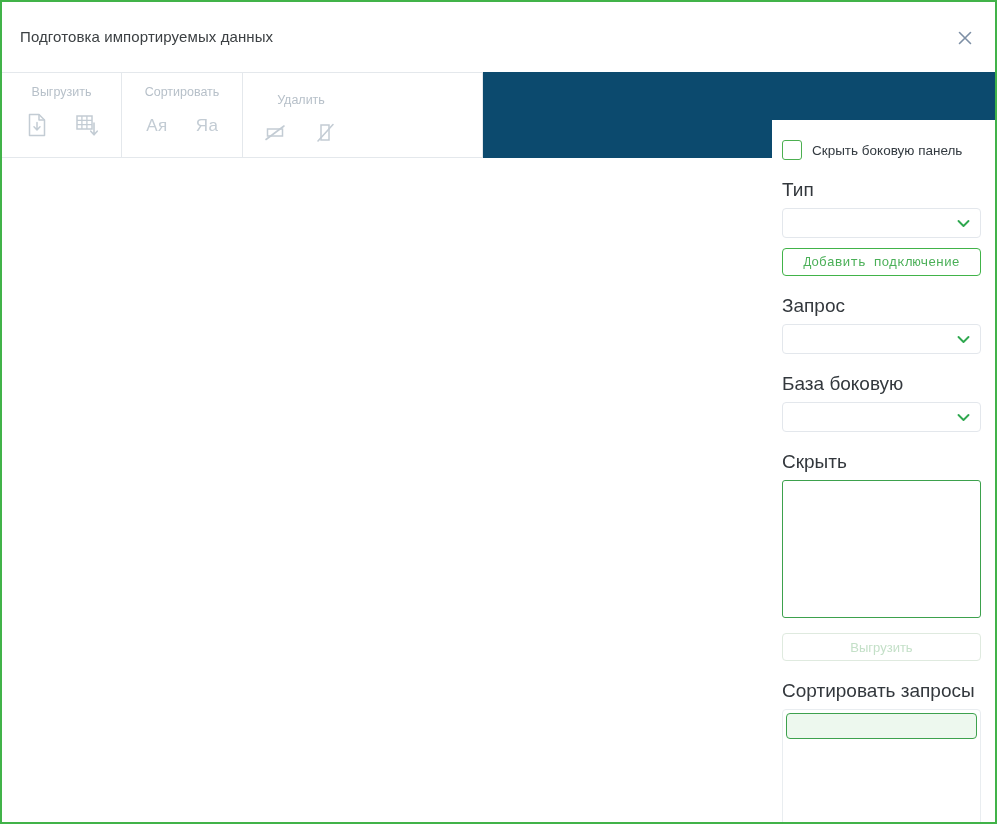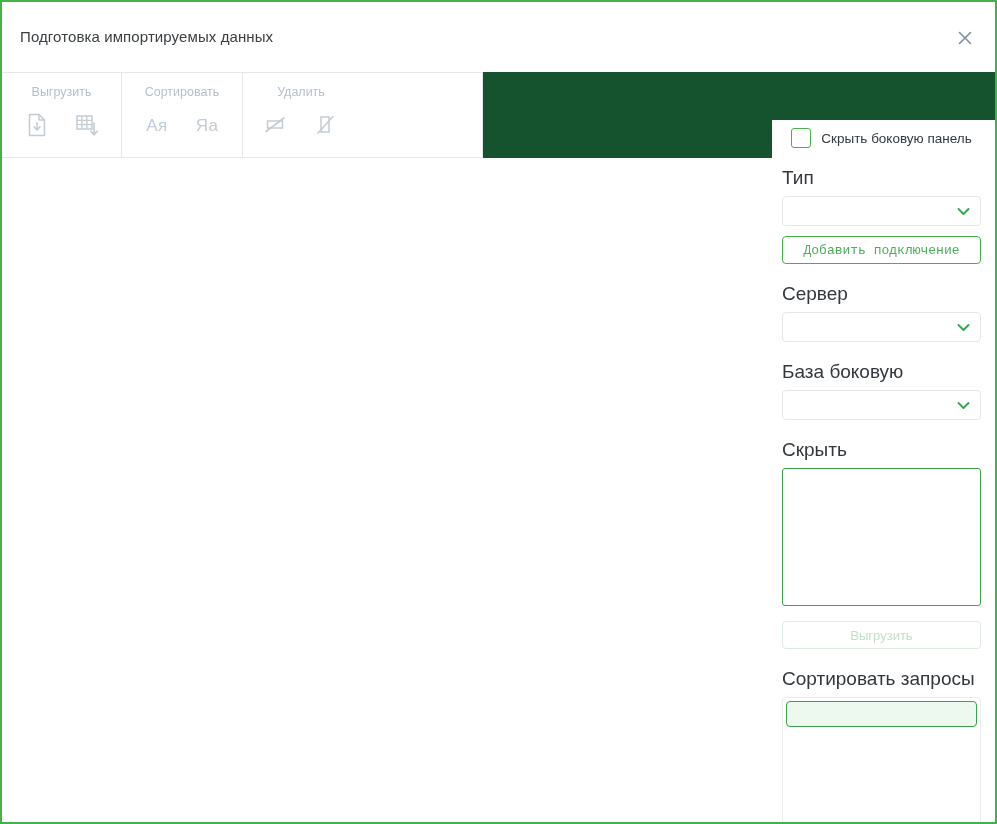--- a/index.html
+++ b/index.html
@@ -5,21 +5,21 @@
   * { box-sizing: border-box; }
   html, body {
     margin: 0; padding: 0;
     background: #ffffff;
     font-family: "Liberation Sans", "DejaVu Sans", sans-serif;
   }
   #app {
     position: relative;
     width: 997px;
     height: 824px;
-    background: #14532d;
+    background: #0c4a6e;
     border: 2px solid #41b349;
     overflow: hidden;
   }
 
   
   .titlebar {
     position: absolute;
     left: 0; top: 0;
     width: 993px;
     height: 70px;
@@ -62,21 +62,21 @@
   }
   .ribbon-group {
     height: 100%;
     border-right: 1px solid #e4e8ec;
     display: flex;
     flex-direction: column;
     align-items: center;
     padding-top: 12px;
     position: relative;
   }
-  .ribbon-group:last-child { border-right: none; }
+  .ribbon-group:last-child { border-right: none; justify-content: center; }
   .g-export  { width: 120px; }
   .g-sort    { width: 121px; }
   .g-add     { width: 123px; }
   .g-delete  { width: 116px; }
 
   .group-label {
     font-size: 12.5px;
     color: #b7c0c9;
     margin-bottom: 10px;
     white-space: nowrap;
@@ -120,23 +120,22 @@
     top: 118px;
     width: 223px;
     height: 702px;
     background: #ffffff;
     padding: 0 14px 0 10px;
   }
 
   .checkbox-row {
     display: flex;
     align-items: center;
-    margin-top: 8px;
-    cursor: pointer;
-    justify-content: center;
+    margin-top: 20px;
+    cursor: pointer;
   }
   .checkbox {
     width: 20px;
     height: 20px;
     border: 1.6px solid #4caf50;
     border-radius: 3px;
     background: #ffffff;
     flex: 0 0 auto;
   }
   .checkbox-label {
@@ -322,21 +321,21 @@
       <span style="position:absolute;left:9px;top:50%;transform:translateY(-50%);font-size:13px;color:#33383d;"></span>
       <span class="chev">
         <svg width="13" height="9" viewBox="0 0 13 9">
           <path d="M1.5 2 L6.5 7 L11.5 2" fill="none" stroke="#2fa84f" stroke-width="1.9" stroke-linecap="round" stroke-linejoin="round"></path>
         </svg>
       </span>
     </div>
 
     <button class="btn-outline">Добавить подключение</button>
 
-    <div class="field-label">Сервер</div>
+    <div class="field-label">Запрос</div>
     <div class="select">
       <span style="position:absolute;left:9px;top:50%;transform:translateY(-50%);font-size:13px;color:#33383d;"></span>
       <span class="chev">
         <svg width="13" height="9" viewBox="0 0 13 9">
           <path d="M1.5 2 L6.5 7 L11.5 2" fill="none" stroke="#2fa84f" stroke-width="1.9" stroke-linecap="round" stroke-linejoin="round"></path>
         </svg>
       </span>
     </div>
 
     <div class="field-label">База боковую</div>

